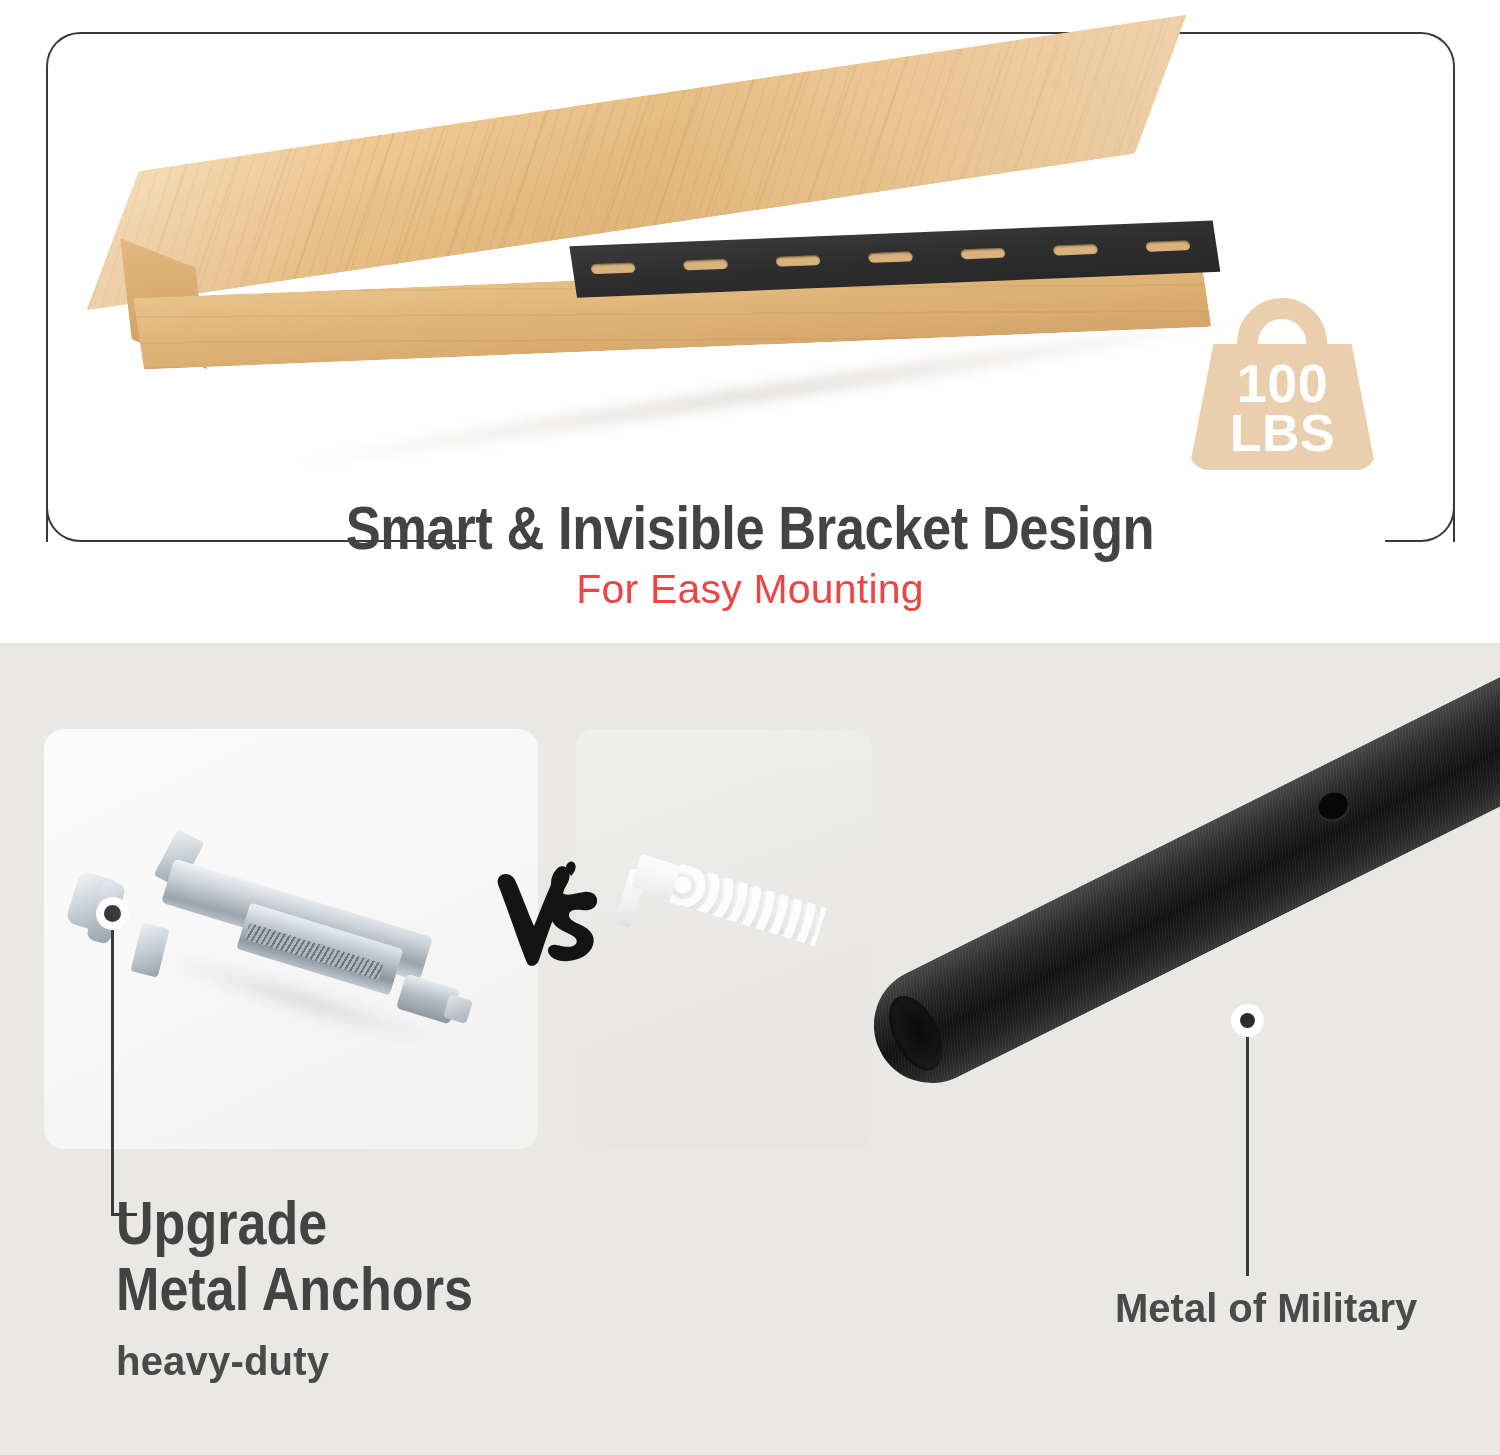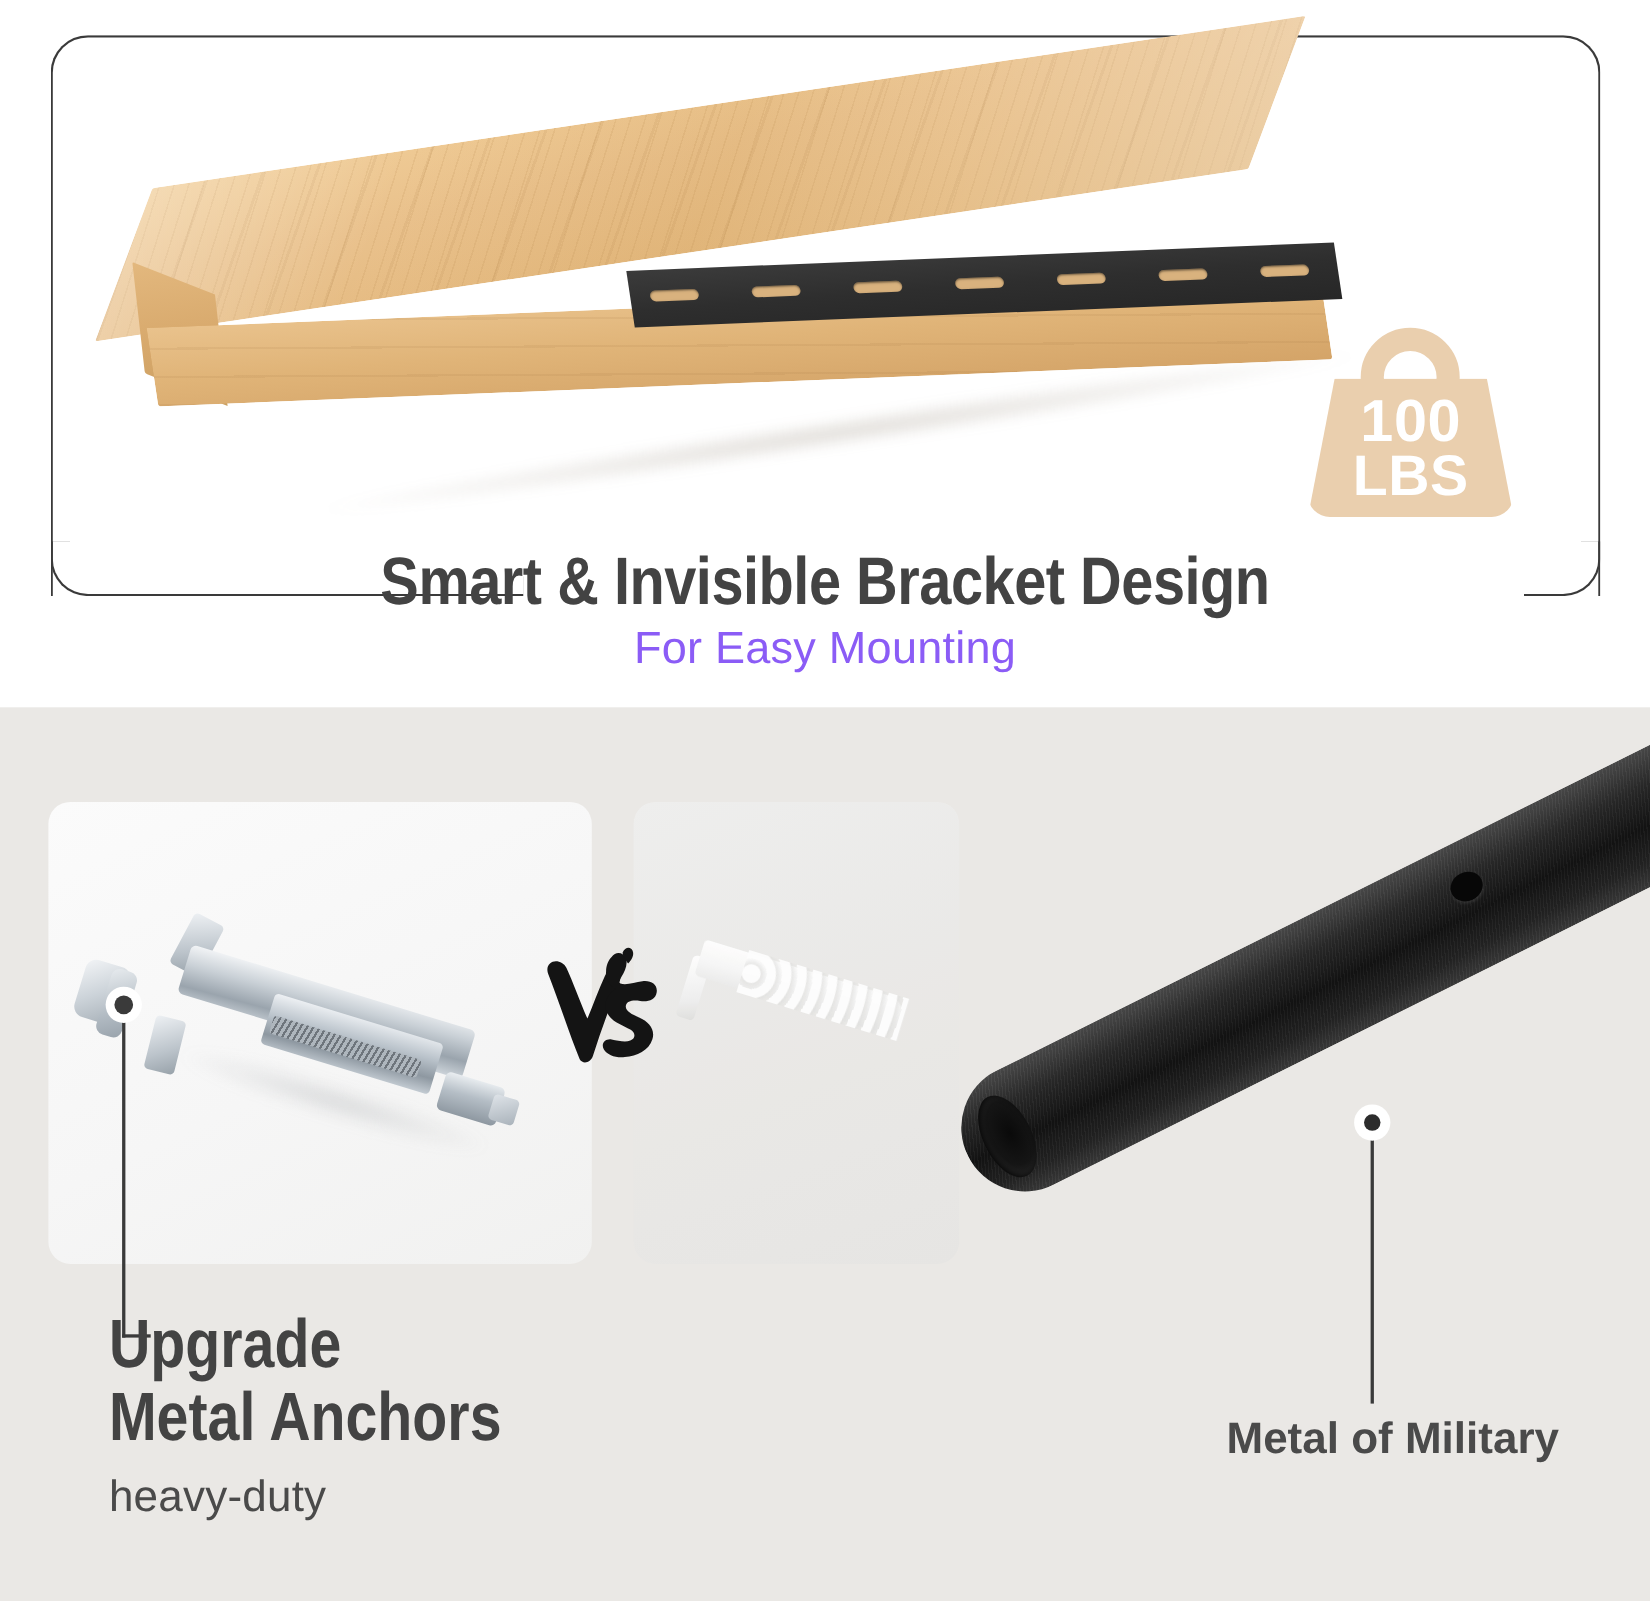--- a/index.html
+++ b/index.html
@@ -211,21 +211,21 @@
     transform: scaleX(0.86);
     white-space: nowrap;
   }
   .subhead {
     position: absolute;
     left: 0;
     top: 566px;
     width: 1500px;
     text-align: center;
     font-size: 41px;
-    color: #8b5cf6;
+    color: #ef4444;
     letter-spacing: 0.2px;
   }
 
   
   .bottom-section {
     position: absolute;
     left: 0; top: 643px;
     width: 1500px;
     height: 812px;
     background: #eae8e5;
@@ -445,39 +445,39 @@
     position: absolute;
     left: 9px; top: 9px;
     width: 15px; height: 15px;
     background: #2c2c2c;
     border-radius: 50%;
   }
 
   
   .caption-left {
     position: absolute;
-    left: 99px;
+    left: 116px;
     top: 1190px;
     width: 620px;
     z-index: 8;
   }
   .cap-title {
     font-family: "Liberation Sans Narrow", "Liberation Sans", sans-serif;
     font-weight: bold;
     font-size: 62px;
     line-height: 1.07;
     color: #434343;
     transform: scaleX(0.84);
     transform-origin: left center;
     white-space: nowrap;
   }
   .cap-sub {
     margin-top: 16px;
     font-size: 40px;
-    font-weight: normal;
+    font-weight: bold;
     color: #4a4a4a;
     letter-spacing: 0.2px;
   }
 
   .caption-right {
     position: absolute;
     left: 1115px;
     top: 1282px;
     width: 380px;
     font-size: 40px;

